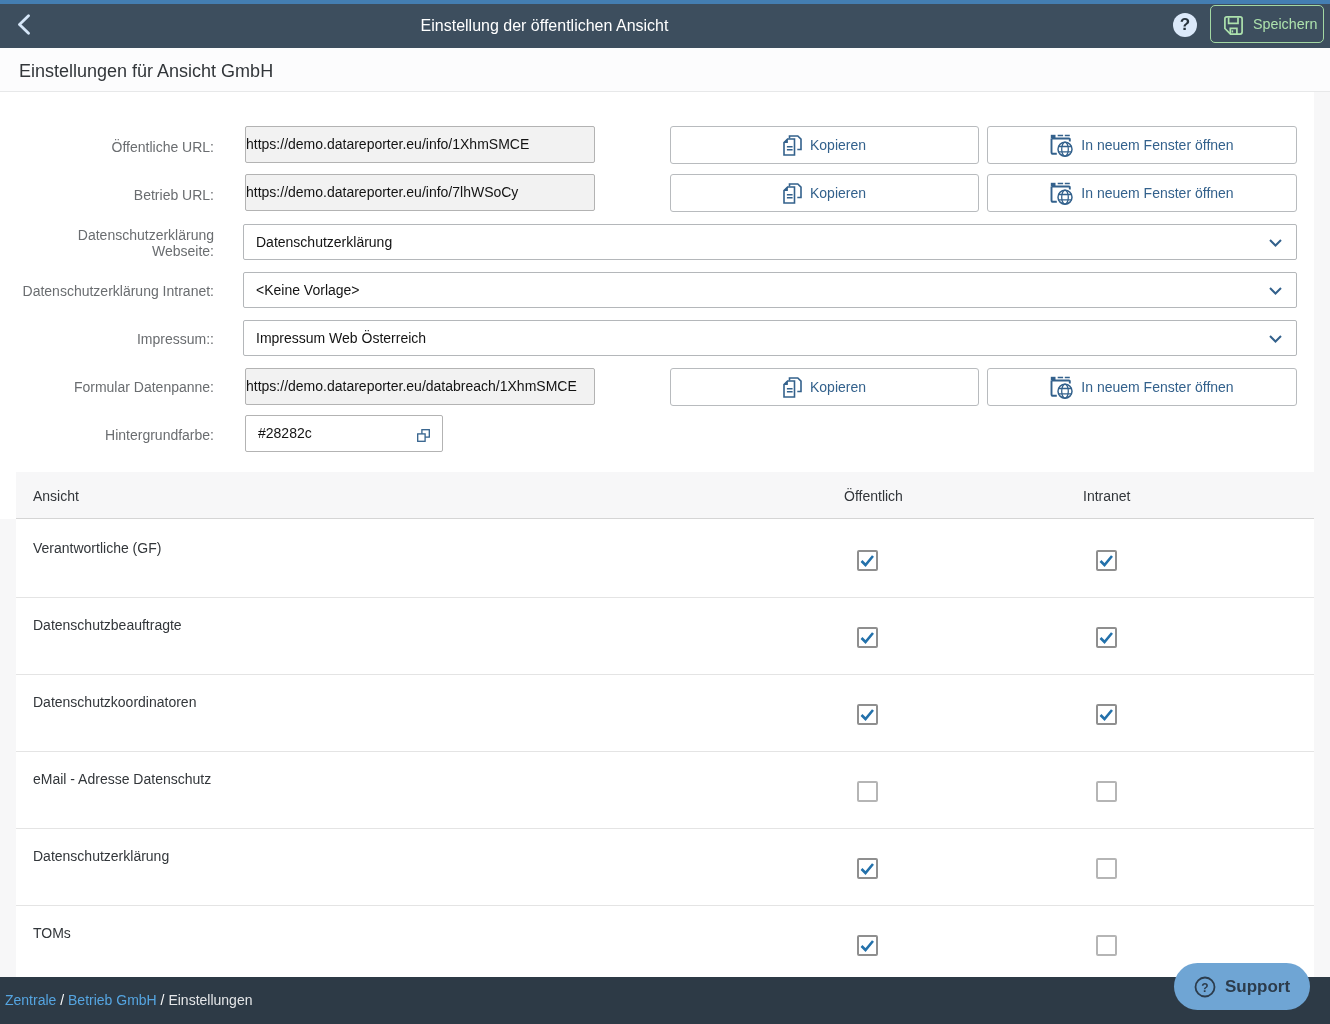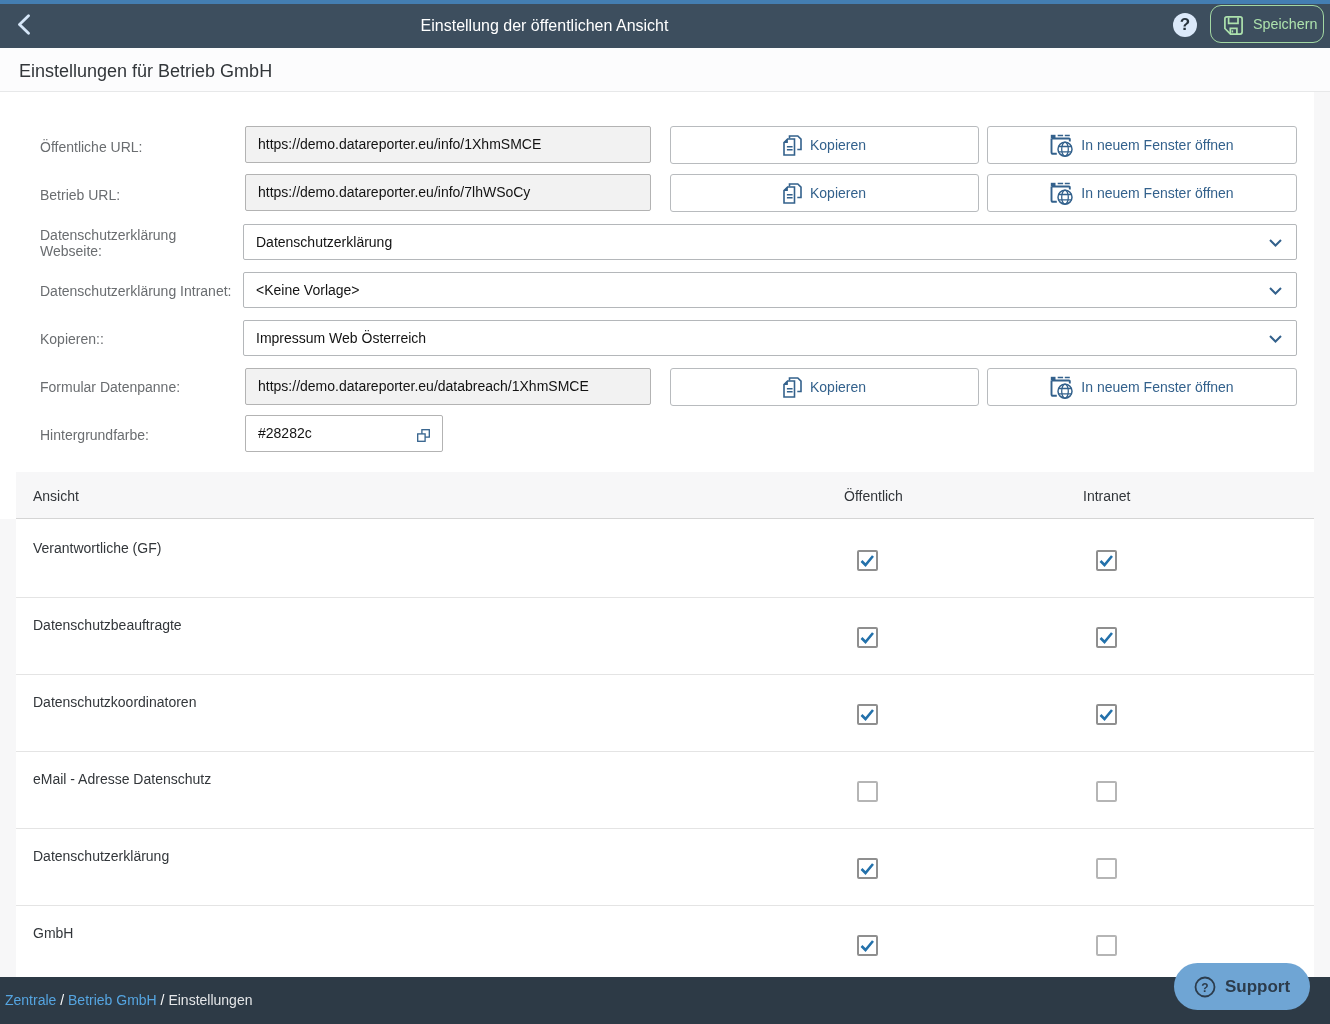--- a/index.html
+++ b/index.html
@@ -7,29 +7,29 @@
   font-family:"Liberation Sans", sans-serif; }
 .abs { position:absolute; }
 #topstrip { left:0; top:0; width:1330px; height:4px; background:#447eb2; }
 #shell { left:0; top:4px; width:1330px; height:44px; background:#3d4e5e; }
 #shelltitle { left:0; top:4px; width:1089px; height:44px; line-height:44px;
   text-align:center; color:#fff; font-size:16px; }
 #helpcircle { left:1173px; top:13px; width:24px; height:24px; border-radius:50%;
   background:#dbe9fa; color:#27333d; font-size:17px; font-weight:bold;
   text-align:center; line-height:24px; }
 #savebtn { left:1210px; top:5px; width:114px; height:38px;
-  border:1px solid #a3d8a3; border-radius:11px; }
+  border:1px solid #a3d8a3; border-radius:5px; }
 #savetxt { color:#ade2ad; font-size:14.3px; position:absolute; left:42px; top:10px; }
 #pagehdr { z-index:2; left:0; top:48px; width:1330px; height:44px; background:#fcfcfd;
   border-bottom:1px solid #e7e8e9; }
 #pagehdrtxt { z-index:3; left:19px; top:61px; font-size:18px; color:#32363a; }
-.lbl { color:#6a6d70; font-size:14px; width:200px; left:40px; text-align:left; }
+.lbl { color:#6a6d70; font-size:14px; width:200px; left:14px; text-align:right; }
 .fld { background:#f2f2f2; border:1px solid #b3b3b3; border-radius:2px;
-  left:245px; width:406px; height:37px; font-size:14px; color:#131313;
-  line-height:35px; padding-left:12px; white-space:nowrap; }
+  left:245px; width:350px; height:37px; font-size:14px; color:#131313;
+  line-height:35px; padding-left:0; white-space:nowrap; }
 .ddl { background:#fff; border:1px solid #b4b7ba; border-radius:2px;
   left:243px; width:1054px; height:36px; font-size:14px; color:#131313;
   line-height:34px; padding-left:12px; }
 .btn { background:#fff; border:1px solid #b8bbbe; border-radius:3px; height:38px;
   display:flex; align-items:center; justify-content:center; gap:8px;
   color:#33618c; font-size:14px; }
 .chev { position:absolute; right:14px; top:14px; }
 #bgfld { left:245px; top:415px; width:198px; height:37px; background:#fff;
   border:1px solid #b3b3b3; border-radius:2px; font-size:14px; color:#131313;
   line-height:35px; padding-left:12px; }
@@ -89,21 +89,21 @@
 <div class="abs" id="savebtn">
   <svg style="position:absolute;left:13px;top:10px" width="19" height="19" viewBox="0 0 19 19">
     <path d="M0.9 2.9 a2 2 0 0 1 2-2 h13.2 a2 2 0 0 1 2 2 v13.2 a2 2 0 0 1-2 2 h-9.6 l-5.6-5.6 z" fill="none" stroke="#ade2ad" stroke-width="1.7"></path>
     <path d="M4.6 1.4 v5.9 h9.4 v-5.9" fill="none" stroke="#ade2ad" stroke-width="1.7"></path>
     <path d="M6.3 18 v-5.6 h6.6 v5.6" fill="none" stroke="#ade2ad" stroke-width="1.7"></path>
     <path d="M8.4 14.3 v2.2" stroke="#ade2ad" stroke-width="1.5"></path>
   </svg>
   <span id="savetxt">Speichern</span>
 </div>
 <div class="abs" id="pagehdr"></div>
-<div class="abs" id="pagehdrtxt">Einstellungen für Betrieb GmbH</div>
+<div class="abs" id="pagehdrtxt">Einstellungen für Ansicht GmbH</div>
 
 <div class="abs lbl" style="top:139px">Öffentliche URL:</div>
 <div class="abs fld" style="top:126px">https://demo.datareporter.eu/info/1XhmSMCE</div>
 <div class="abs btn" style="left:670px;top:126px;width:309px"><svg width="19" height="21" viewBox="0 0 19 21">
       <use href="#i-copy"></use>
     </svg>Kopieren</div>
 <div class="abs btn" style="left:987px;top:126px;width:310px"><svg width="23" height="23" viewBox="0 0 23 23">
       <use href="#i-win"></use>
     </svg>In neuem Fenster öffnen</div>
 
@@ -119,21 +119,21 @@
 <div class="abs lbl" style="top:227px">Datenschutzerklärung Webseite:</div>
 <div class="abs ddl" style="top:224px">Datenschutzerklärung<svg class="chev" width="13" height="8" viewBox="0 0 13 8">
       <polyline points="1,1 6.5,6.5 12,1" fill="none" stroke="#33618c" stroke-width="2"></polyline>
     </svg></div>
 
 <div class="abs lbl" style="top:283px">Datenschutzerklärung Intranet:</div>
 <div class="abs ddl" style="top:272px">&lt;Keine Vorlage&gt;<svg class="chev" width="13" height="8" viewBox="0 0 13 8">
       <polyline points="1,1 6.5,6.5 12,1" fill="none" stroke="#33618c" stroke-width="2"></polyline>
     </svg></div>
 
-<div class="abs lbl" style="top:331px">Kopieren::</div>
+<div class="abs lbl" style="top:331px">Impressum::</div>
 <div class="abs ddl" style="top:320px">Impressum Web Österreich<svg class="chev" width="13" height="8" viewBox="0 0 13 8">
       <polyline points="1,1 6.5,6.5 12,1" fill="none" stroke="#33618c" stroke-width="2"></polyline>
     </svg></div>
 
 <div class="abs lbl" style="top:379px">Formular Datenpanne:</div>
 <div class="abs fld" style="top:368px">https://demo.datareporter.eu/databreach/1XhmSMCE</div>
 <div class="abs btn" style="left:670px;top:368px;width:309px"><svg width="19" height="21" viewBox="0 0 19 21">
       <use href="#i-copy"></use>
     </svg>Kopieren</div>
 <div class="abs btn" style="left:987px;top:368px;width:310px"><svg width="23" height="23" viewBox="0 0 23 23">
@@ -195,21 +195,21 @@
 <div class="abs cb off" style="left:1096px;top:781px"></div>
 <div class="abs rowline" style="top:828px"></div>
 <div class="abs rowlbl" style="top:848px">Datenschutzerklärung</div>
 <div class="abs cb on" style="left:857px;top:858px">
     <svg width="17" height="17" style="position:absolute;left:0px;top:0px">
       <use href="#i-check"></use>
     </svg>
   </div>
 <div class="abs cb off" style="left:1096px;top:858px"></div>
 <div class="abs rowline" style="top:905px"></div>
-<div class="abs rowlbl" style="top:925px">GmbH</div>
+<div class="abs rowlbl" style="top:925px">TOMs</div>
 <div class="abs cb on" style="left:857px;top:935px">
     <svg width="17" height="17" style="position:absolute;left:0px;top:0px">
       <use href="#i-check"></use>
     </svg>
   </div>
 <div class="abs cb off" style="left:1096px;top:935px"></div>
 
 <div class="abs" id="gutter"></div>
 <div class="abs" id="lgutter"></div>
 <div class="abs" id="footer"></div>

